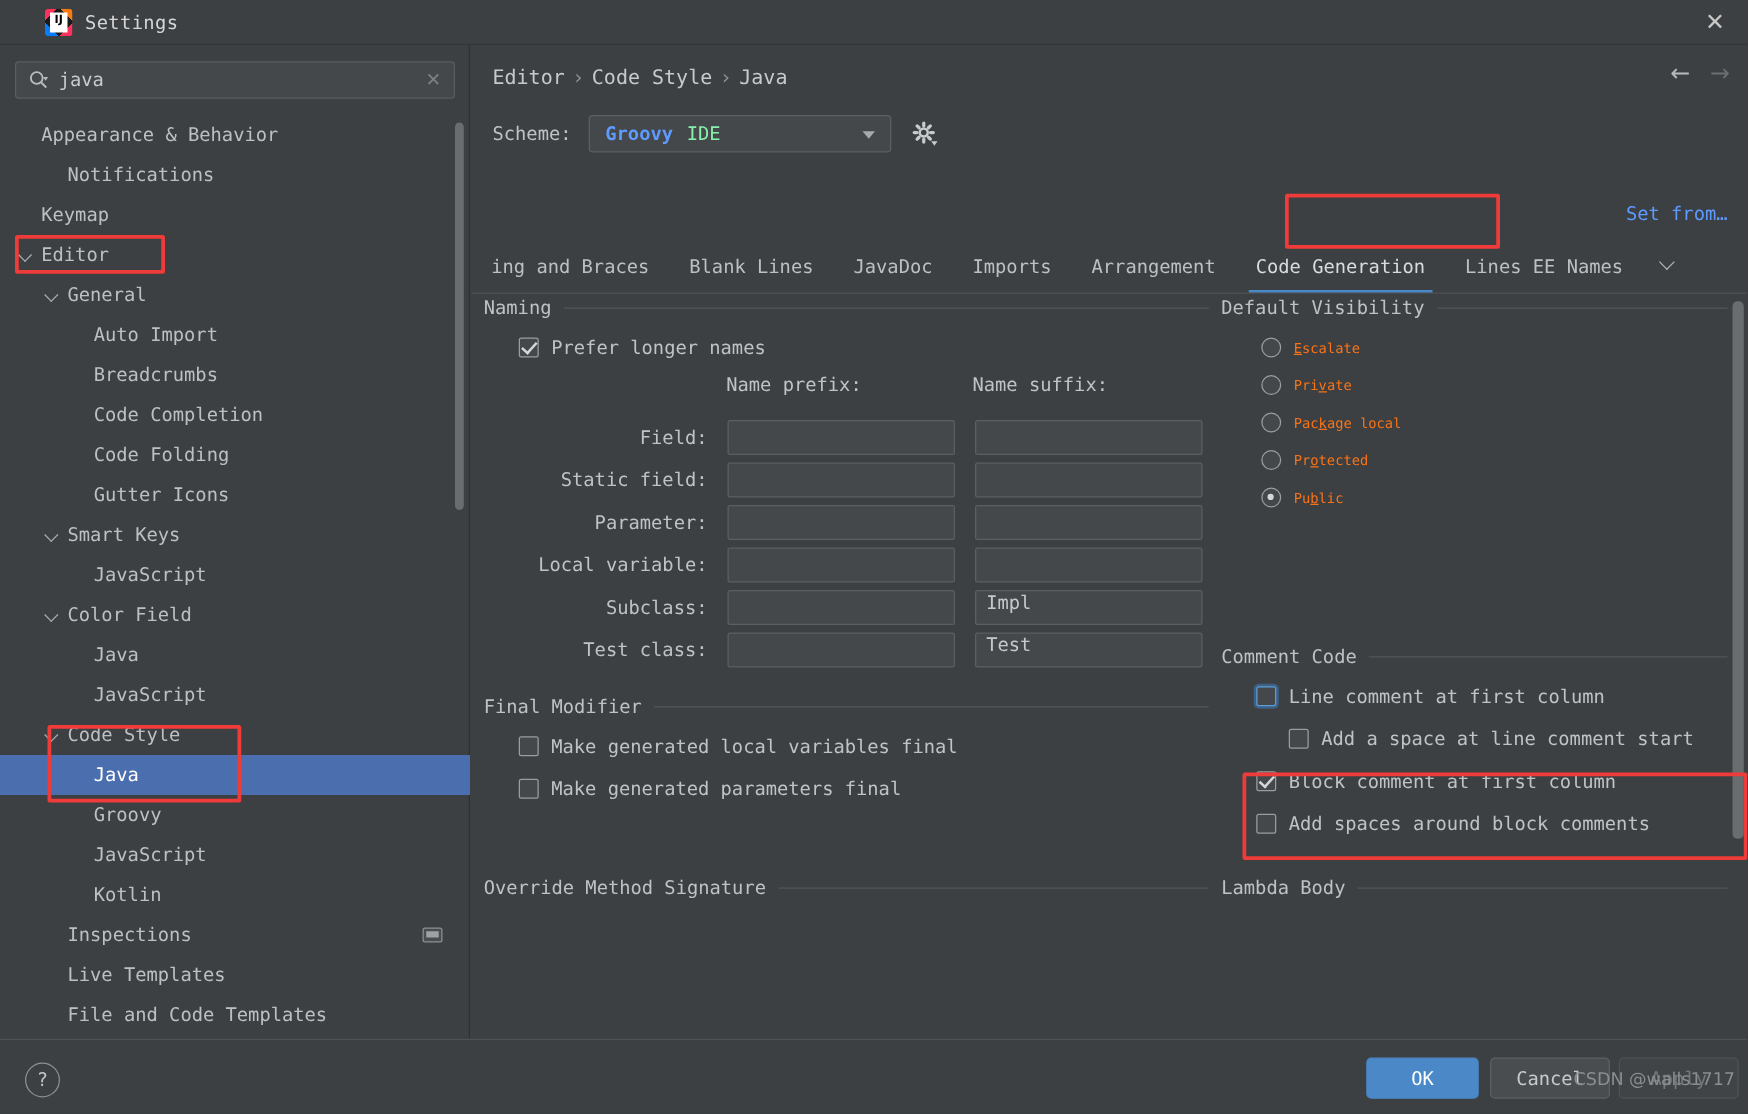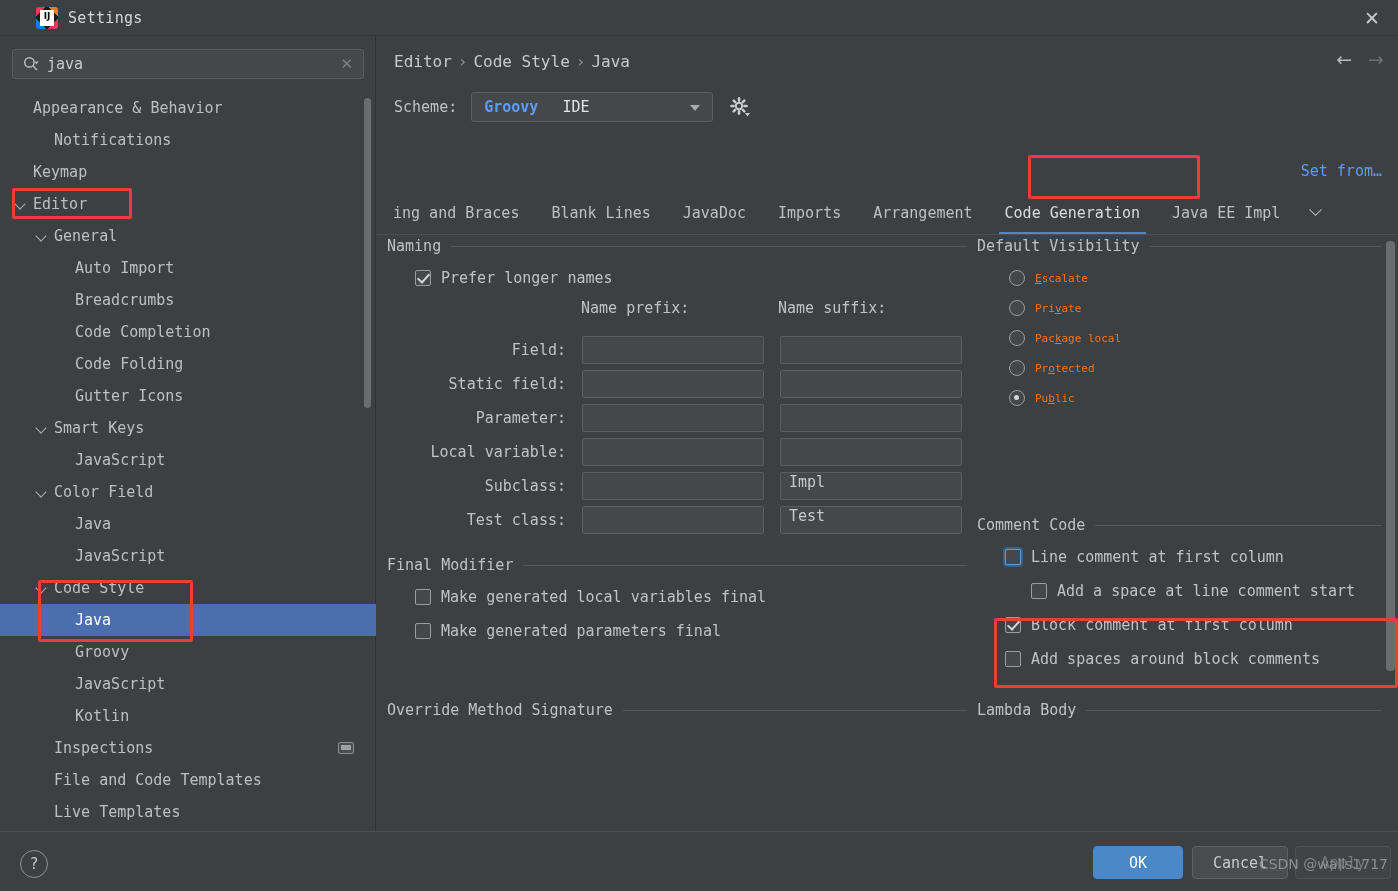--- a/index.html
+++ b/index.html
@@ -117,21 +117,21 @@
   .scheme-row {
     position:absolute; left:17px; top:56px; display:flex; align-items:center;
   }
   .scheme-label { font-size:15px; color:#c0c3c5; margin-right:14px; }
   .scheme-combo {
     width:242px; height:30px; background:#45484b;
     border:1px solid #5c5f62; border-radius:3px;
     display:flex; align-items:center; position:relative;
   }
   .scheme-name { margin-left:12px; font-size:15px; color:#5e9bff; font-weight:bold; }
-  .scheme-scope { margin-left:24px; font-size:15px; color:#e5e5e5; }
+  .scheme-scope { margin-left:11px; font-size:15px; color:#86efac; }
   .combo-arrow {
     position:absolute; right:12px; top:12px;
     width:0;height:0;border-left:5px solid transparent;border-right:5px solid transparent;
     border-top:6px solid #a7aaac;
   }
   .gear-btn { margin-left:16px; width:22px; height:22px; position:relative; }
 
   .setfrom {
     position:absolute; right:16px; top:126px;
     font-size:15px; color:#5e9bff;
@@ -376,25 +376,25 @@
           <span class="chev blank" style="margin-left: 56px;"></span>
           <span>Kotlin</span>
         </div>
         <div class="trow">
           <span class="chev blank" style="margin-left: 35px;"></span>
           <span>Inspections</span>
           <span class="badge-icon"></span>
         </div>
         <div class="trow">
           <span class="chev blank" style="margin-left: 35px;"></span>
+          <span>Live Templates</span>
+        </div>
+        <div class="trow">
+          <span class="chev blank" style="margin-left: 35px;"></span>
           <span>File and Code Templates</span>
-        </div>
-        <div class="trow">
-          <span class="chev blank" style="margin-left: 35px;"></span>
-          <span>Live Templates</span>
         </div>
       </div>
     <div class="left-scroll"></div>
   </div>
 
   <div class="rightpane">
 
     <div class="breadcrumb" id="breadcrumb"><span>Editor</span><span class="sep">›</span><span>Code Style</span><span class="sep">›</span><span>Java</span></div>
 
     <div class="nav-arrows">
@@ -429,21 +429,21 @@
 
     <div class="setfrom">Set from…</div>
 
     <div class="tabs" id="tabs">
         <div class="tab">ing and Braces</div>
         <div class="tab">Blank Lines</div>
         <div class="tab">JavaDoc</div>
         <div class="tab">Imports</div>
         <div class="tab">Arrangement</div>
         <div class="tab active">Code Generation</div>
-        <div class="tab">Java EE Impl</div>
+        <div class="tab">Lines EE Names</div>
         <div class="tab-overflow">
           <i></i>
         </div>
       </div>
 
     <div class="content">
 
       <div class="colL">
 
         <div class="grp">

